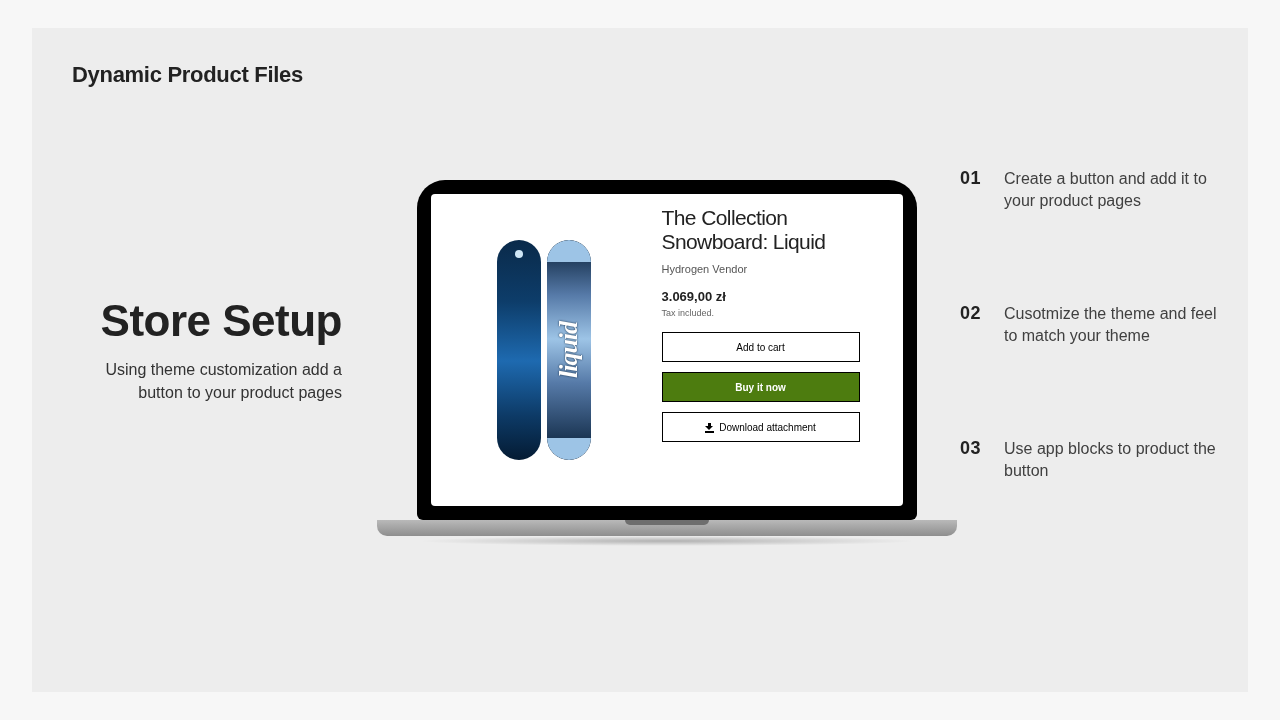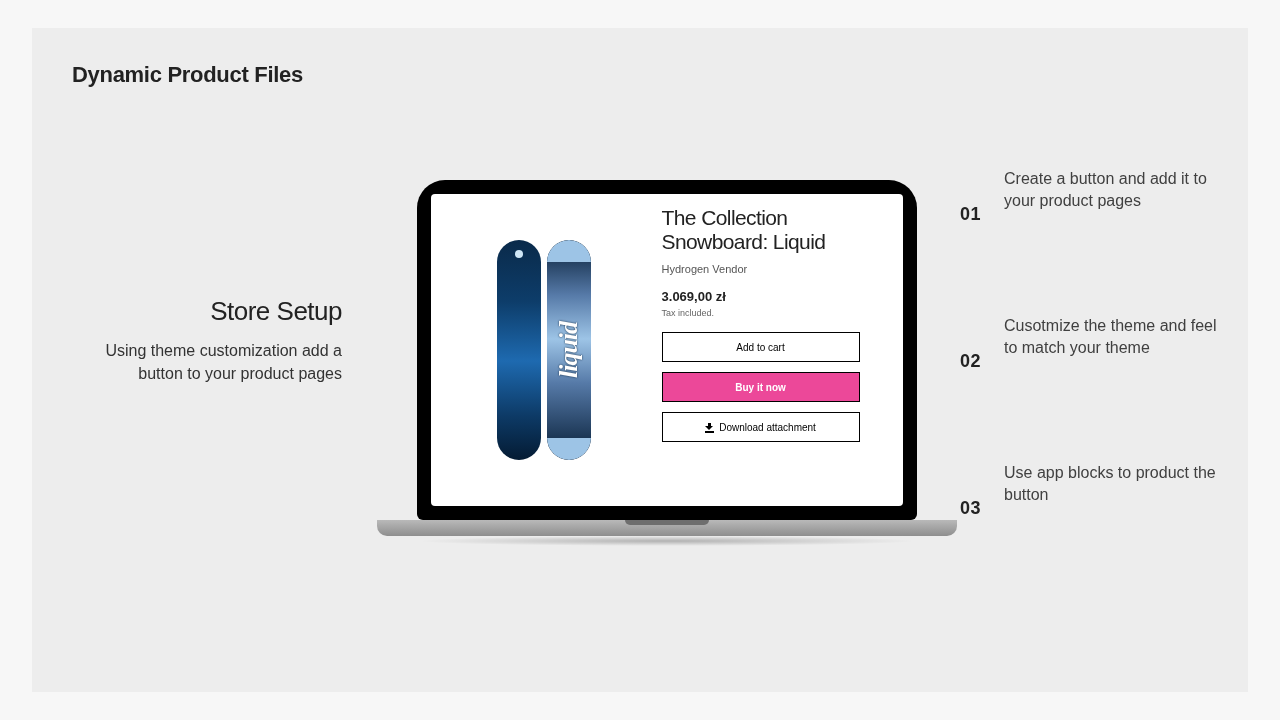--- a/index.html
+++ b/index.html
@@ -1,26 +1,26 @@
 <!DOCTYPE html>
 <html><head>
 <meta charset="utf-8">
 <style>
   * { box-sizing: border-box; margin: 0; padding: 0; }
   html, body { width: 1280px; height: 720px; background: #f7f7f7; font-family: -apple-system, "Helvetica Neue", Arial, sans-serif; color: #222; }
   .page { width: 1280px; height: 720px; background: #f7f7f7; position: relative; }
   .slide { position: absolute; left: 32px; top: 28px; width: 1216px; height: 664px; background: #ededed; }
   .brand { position: absolute; left: 40px; top: 34px; font-weight: 900; font-size: 22px; letter-spacing: -0.3px; }
   .left-block { position: absolute; left: 40px; top: 270px; width: 270px; text-align: right; }
-  .left-title { font-weight: 400; font-size: 26px; letter-spacing: -0.5px; line-height: 1.05; margin-bottom: 14px; }
+  .left-title { font-weight: 700; font-size: 44px; letter-spacing: -0.5px; line-height: 1.05; margin-bottom: 14px; }
   .left-sub { font-size: 16px; line-height: 1.45; color: #333; }
   .steps { position: absolute; right: 28px; top: 140px; width: 260px; }
   .step { display: flex; gap: 16px; margin-bottom: 90px; }
   .step:last-child { margin-bottom: 0; }
-  .step-num { font-weight: 800; font-size: 18px; min-width: 28px; letter-spacing: 0.5px; margin-top: 36px; }
+  .step-num { font-weight: 800; font-size: 18px; min-width: 28px; letter-spacing: 0.5px; }
   .step-text { font-size: 16px; line-height: 1.4; color: #404040; }
 
   
   .laptop-wrap { position: absolute; left: 345px; top: 152px; width: 580px; }
   .laptop-body { width: 500px; height: 340px; margin: 0 auto; background: #000; border-radius: 28px 28px 6px 6px; padding: 14px; position: relative; }
   .screen { width: 100%; height: 100%; background: #fff; border-radius: 4px; overflow: hidden; display: flex; }
   .laptop-base { width: 580px; height: 16px; background: linear-gradient(#b9b9b9,#8e8e8e); border-radius: 0 0 10px 10px; margin: 0 auto; position: relative; }
   .laptop-base::before { content:""; position:absolute; left:50%; top:0; transform:translateX(-50%); width:84px; height:5px; background:#6e6e6e; border-radius:0 0 6px 6px; }
   .laptop-shadow { width: 500px; height: 10px; margin: 0 auto; background: radial-gradient(ellipse at center, rgba(0,0,0,0.25), rgba(0,0,0,0) 70%); }
 
@@ -36,21 +36,21 @@
   .drip-top { top:0; background: radial-gradient(circle at 20% 100%, transparent 6px, #9dc4e6 6px) 0 0/12px 12px, #9dc4e6; border-radius: 22px 22px 0 0;}
   .drip-bot { bottom:0; background:#9dc4e6; border-radius: 0 0 22px 22px; }
 
   .prod-info { width: 52%; padding: 12px 18px 0 4px; }
   .p-title { font-size: 21px; font-weight: 400; letter-spacing: -0.6px; line-height: 1.12; margin-bottom: 10px; }
   .p-vendor { font-size: 11px; color: #555; margin-bottom: 14px; }
   .p-price { font-size: 13px; font-weight: 700; margin-bottom: 4px; }
   .p-tax { font-size: 9px; color: #666; margin-bottom: 14px; }
   .btn { width: 198px; height: 30px; display:flex; align-items:center; justify-content:center; font-size: 10px; margin-bottom: 10px; cursor:pointer; gap:5px; }
   .btn-outline { border: 1px solid #000; background:#fff; color:#000; }
-  .btn-solid { border: 1px solid #000; background:#ec4899; color:#fff; font-weight:600; }
+  .btn-solid { border: 1px solid #000; background:#4d7c0f; color:#fff; font-weight:600; }
   .dl-icon { width:9px; height:9px; position:relative; }
   .dl-icon::before { content:""; position:absolute; left:3px; top:0; width:3px; height:5px; background:#000; }
   .dl-icon::after { content:""; position:absolute; left:0; top:3px; width:0; height:0; border-left:4.5px solid transparent; border-right:4.5px solid transparent; border-top:4px solid #000; }
   .dl-bar { width:9px; height:1.5px; background:#000; position:absolute; left:0; bottom:-1px; }
 </style>
 </head>
 <body>
 
 <div class="page">
   <div class="slide">

